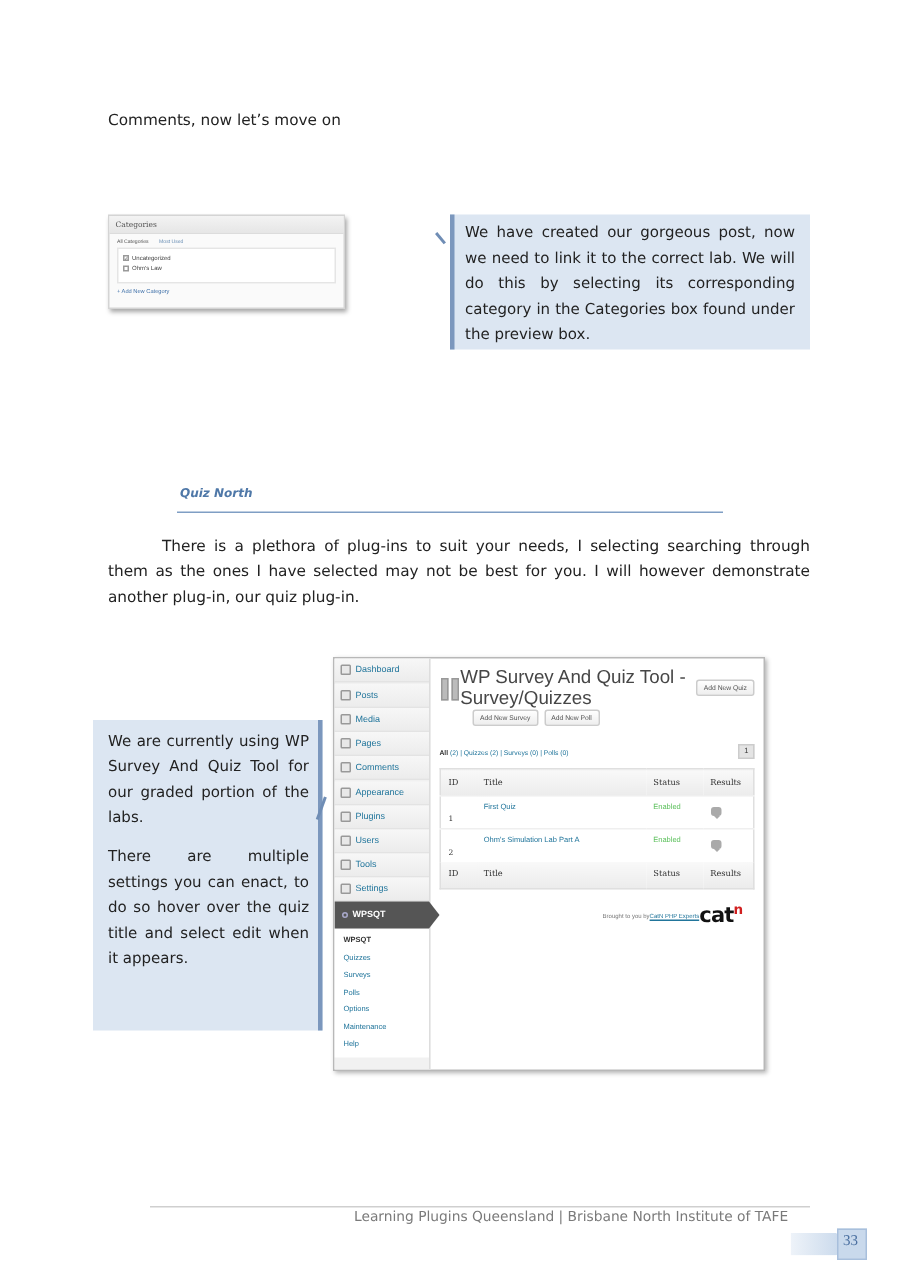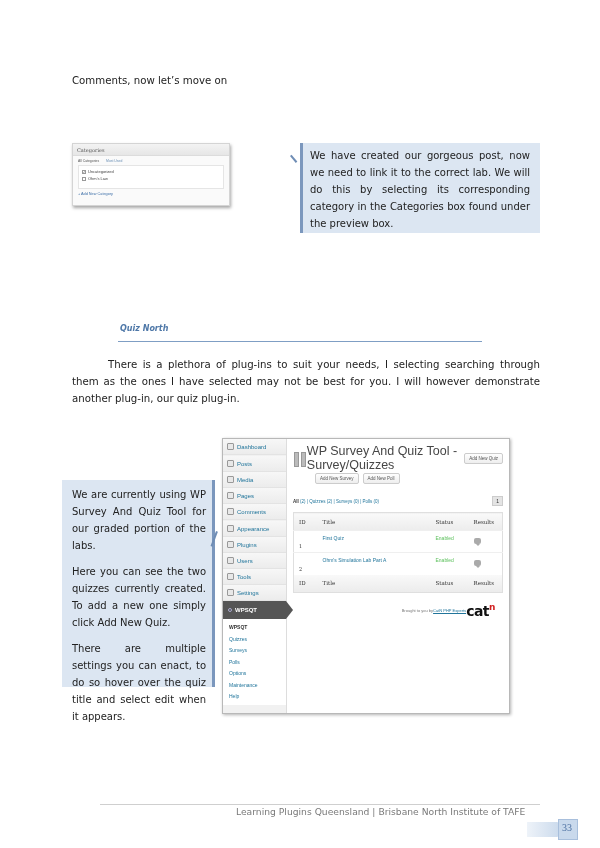--- a/index.html
+++ b/index.html
@@ -104,21 +104,20 @@
   <p>We have created our gorgeous post, now we need to link it to the correct lab. We will do this by selecting its corresponding category in the Categories box found under the preview box.</p>
 </div>
 
 <div class="section-heading">Quiz North</div>
 <div class="section-rule"></div>
 
 <div class="body-text" style="left:72px; top:356px; width:468px; text-indent:36px; text-align:justify;">There is a plethora of plug-ins to suit your needs, I selecting searching through them as the ones I have selected may not be best for you. I will however demonstrate another plug-in, our quiz plug-in.</div>
 
 <div class="callout callout-2">
   <p>We are currently using WP Survey And Quiz Tool for our graded portion of the labs.</p>
-  <p>Here you can see the two quizzes currently created. To add a new one simply click Add New Quiz.</p>
   <p>There are multiple settings you can enact, to do so hover over the quiz title and select edit when it appears.</p>
 </div>
 <div class="connector" style="left:216px; top:531px; height:16px; transform: rotate(20deg);"></div>
 
 <div class="wp">
   <div class="wp-side">
     <div class="wp-nav">
         <span class="ic"></span>
         <span>Dashboard</span>
       </div>

